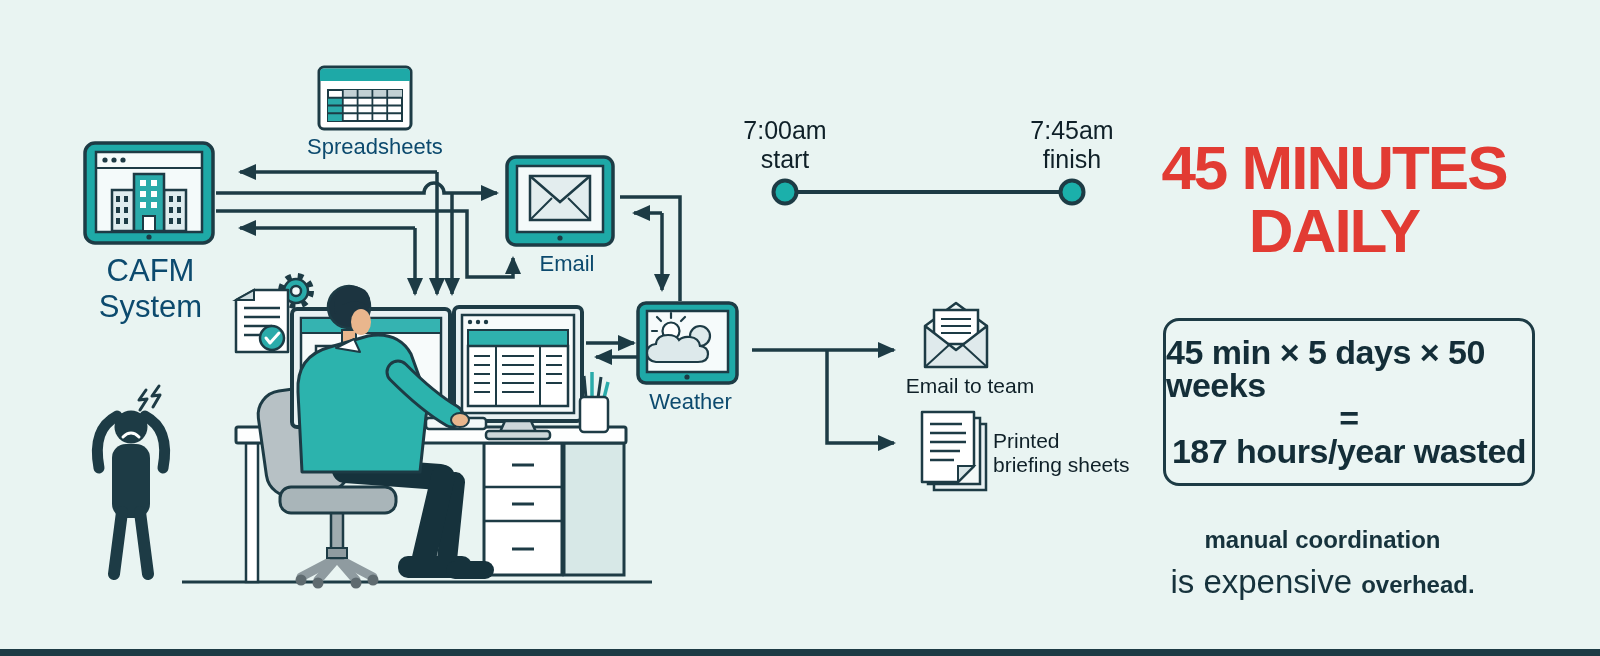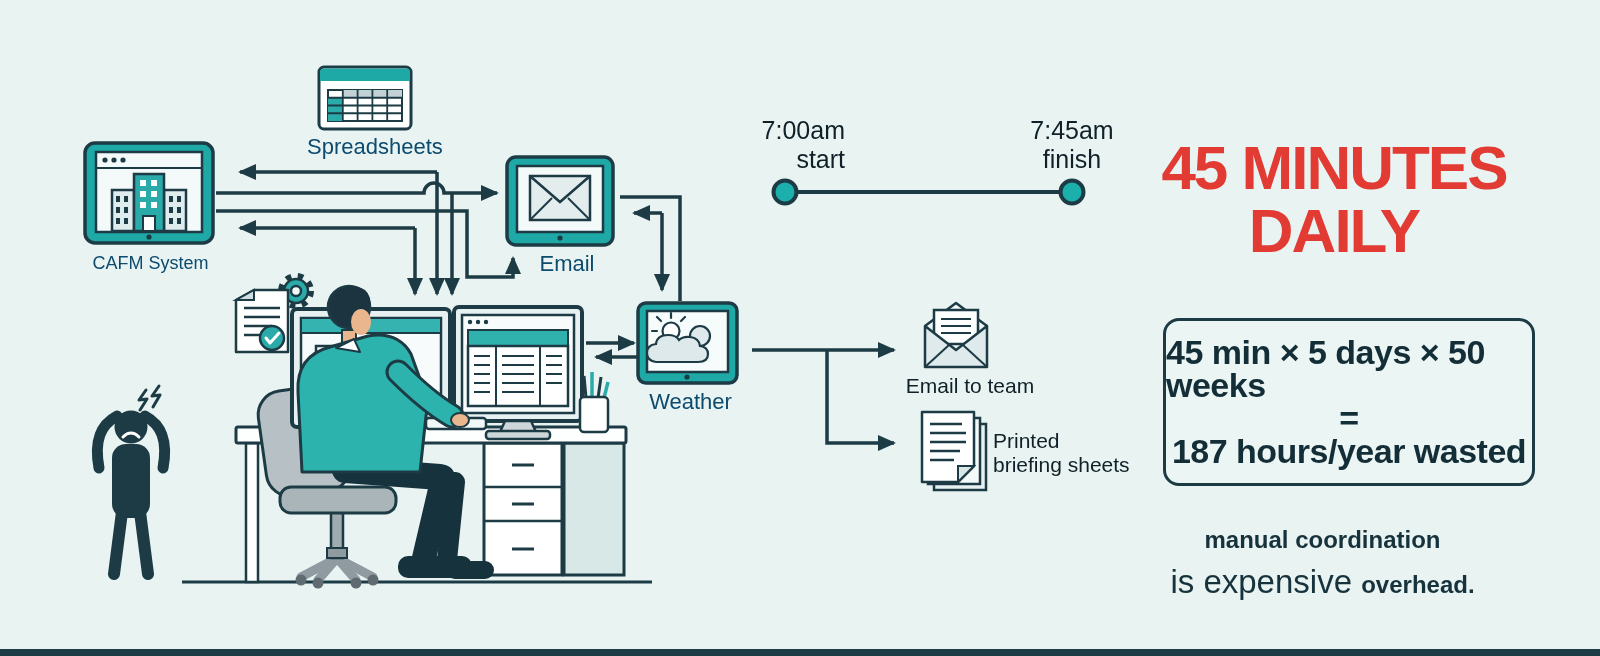--- a/index.html
+++ b/index.html
@@ -311,25 +311,25 @@
         <path d="M398,372 Q428,402 452,416" stroke="#2cb3ad" stroke-width="19" fill="none" stroke-linecap="round"></path>
         <ellipse cx="460" cy="420" rx="9" ry="7" fill="#e9b68d" stroke="#1d3b45" stroke-width="2"></ellipse>
         <circle cx="349" cy="307" r="21" fill="#1c3440" stroke="#1d3b45" stroke-width="2.5"></circle>
         <ellipse cx="361" cy="322" rx="10" ry="13" fill="#e9b68d"></ellipse>
         <path d="M340,290 Q352,282 365,290 Q372,296 370,308 Q362,300 350,302 Q340,304 335,314 Q332,300 340,290 Z" fill="#1c3440"></path>
       </g>
     </g>
   </svg>
 
   <div class="lbl lbl-src" style="left:300px;top:134px;width:150px;">Spreadsheets</div>
-  <div class="lbl" style="left:73px;top:253px;width:155px;font-size:18px;">CAFM System</div>
+  <div class="lbl" style="left:73px;top:253px;width:155px;font-size:31px;">CAFM System</div>
   <div class="lbl lbl-src" style="left:527px;top:251px;width:80px;">Email</div>
   <div class="lbl lbl-src" style="left:638px;top:389px;width:105px;">Weather</div>
 
-  <div class="lbl time-lbl" style="left:725px;top:116px;width:120px;text-align:right;">
+  <div class="lbl time-lbl" style="left:725px;top:116px;width:120px;">
     <div>7:00am</div>
     <div>start</div>
   </div>
   <div class="lbl time-lbl" style="left:1012px;top:116px;width:120px;">
     <div>7:45am</div>
     <div>finish</div>
   </div>
 
   <div class="headline">
     <div>45 MINUTES</div>

